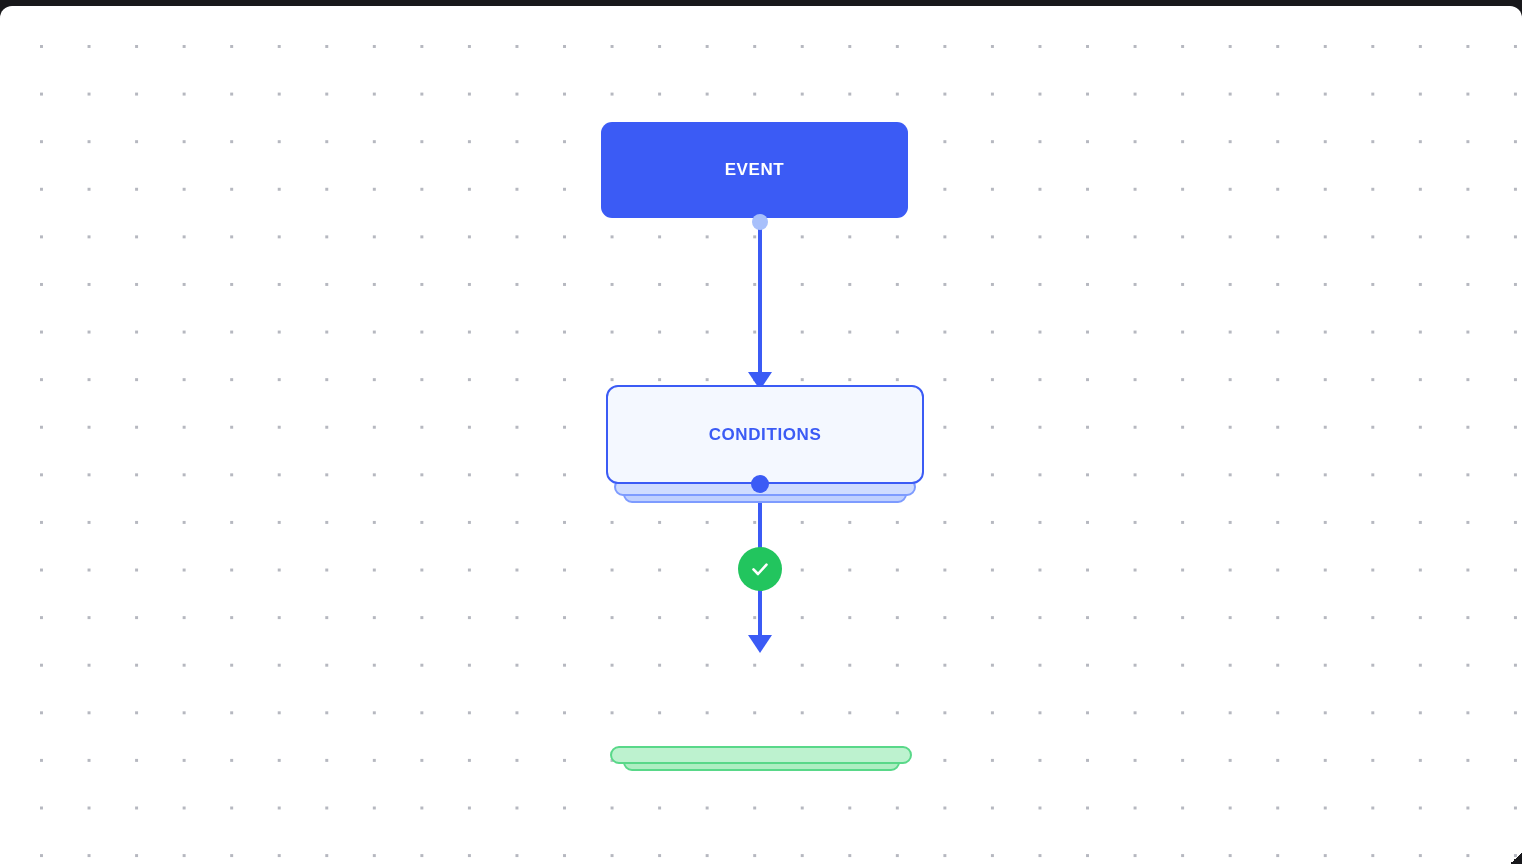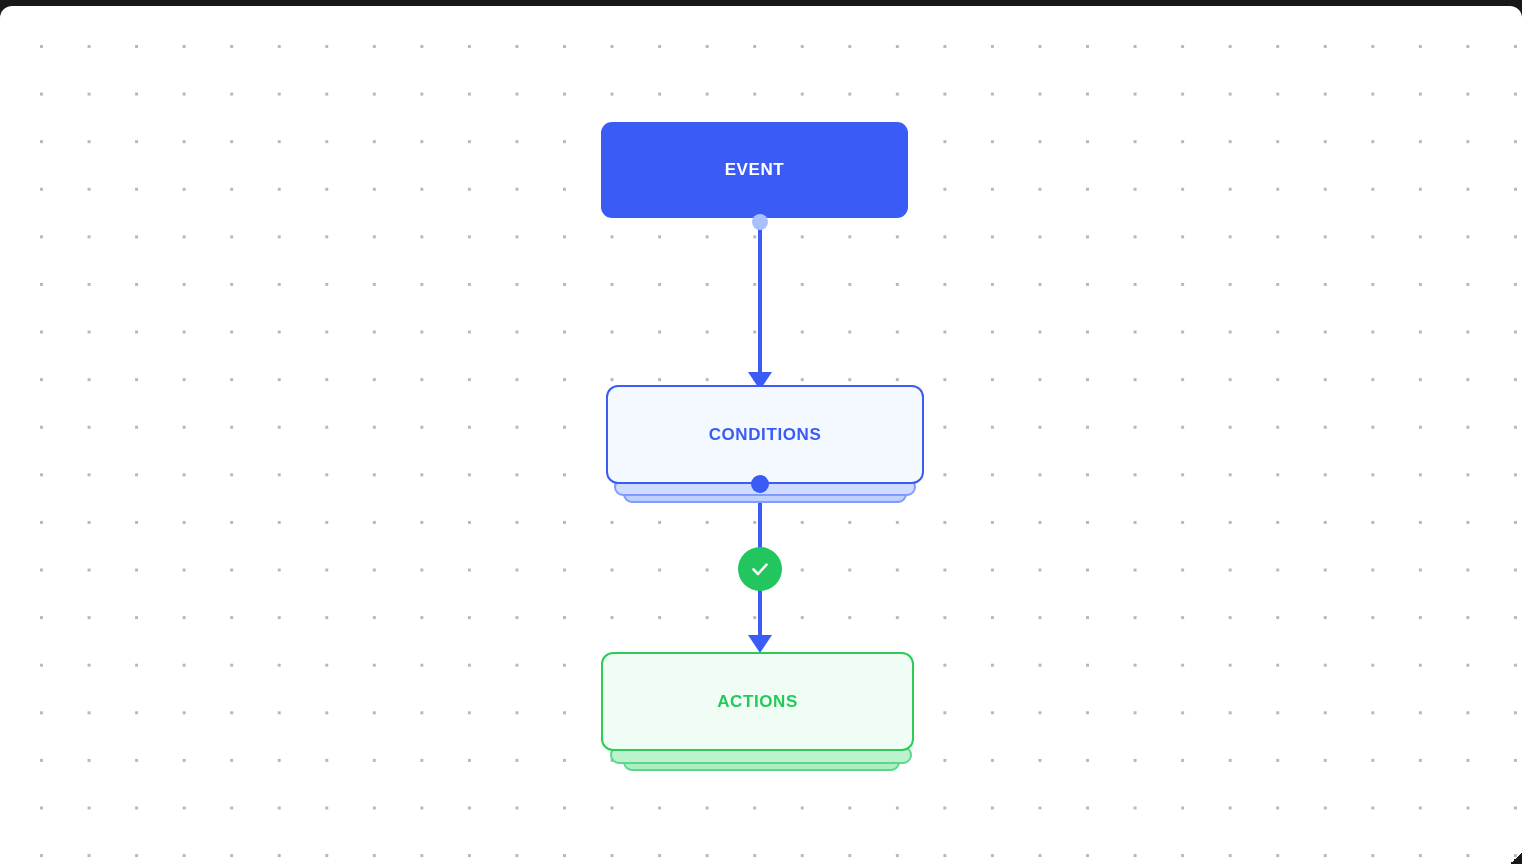--- a/index.html
+++ b/index.html
@@ -264,20 +264,17 @@
 
     <div id="check-badge">
       <svg width="24" height="24" viewBox="0 0 24 24">
         <path d="M5.5 12.4 L10 17 L18.5 7.6" fill="none" stroke="#ffffff" stroke-width="2.6" stroke-linecap="round" stroke-linejoin="round"></path>
       </svg>
     </div>
 
     <div class="stack-wrap" id="node-actions-wrap">
       <div class="stack-layer" id="act-layer-2"></div>
       <div class="stack-layer" id="act-layer-1"></div>
-      <div class="node stack-layer" id="node-actions">
-        <span class="node-label">ACTIONS</span>
-      </div>
     </div>
 
     <div id="resize-handle"></div>
   </div>
 </div>
 
 </body></html>

